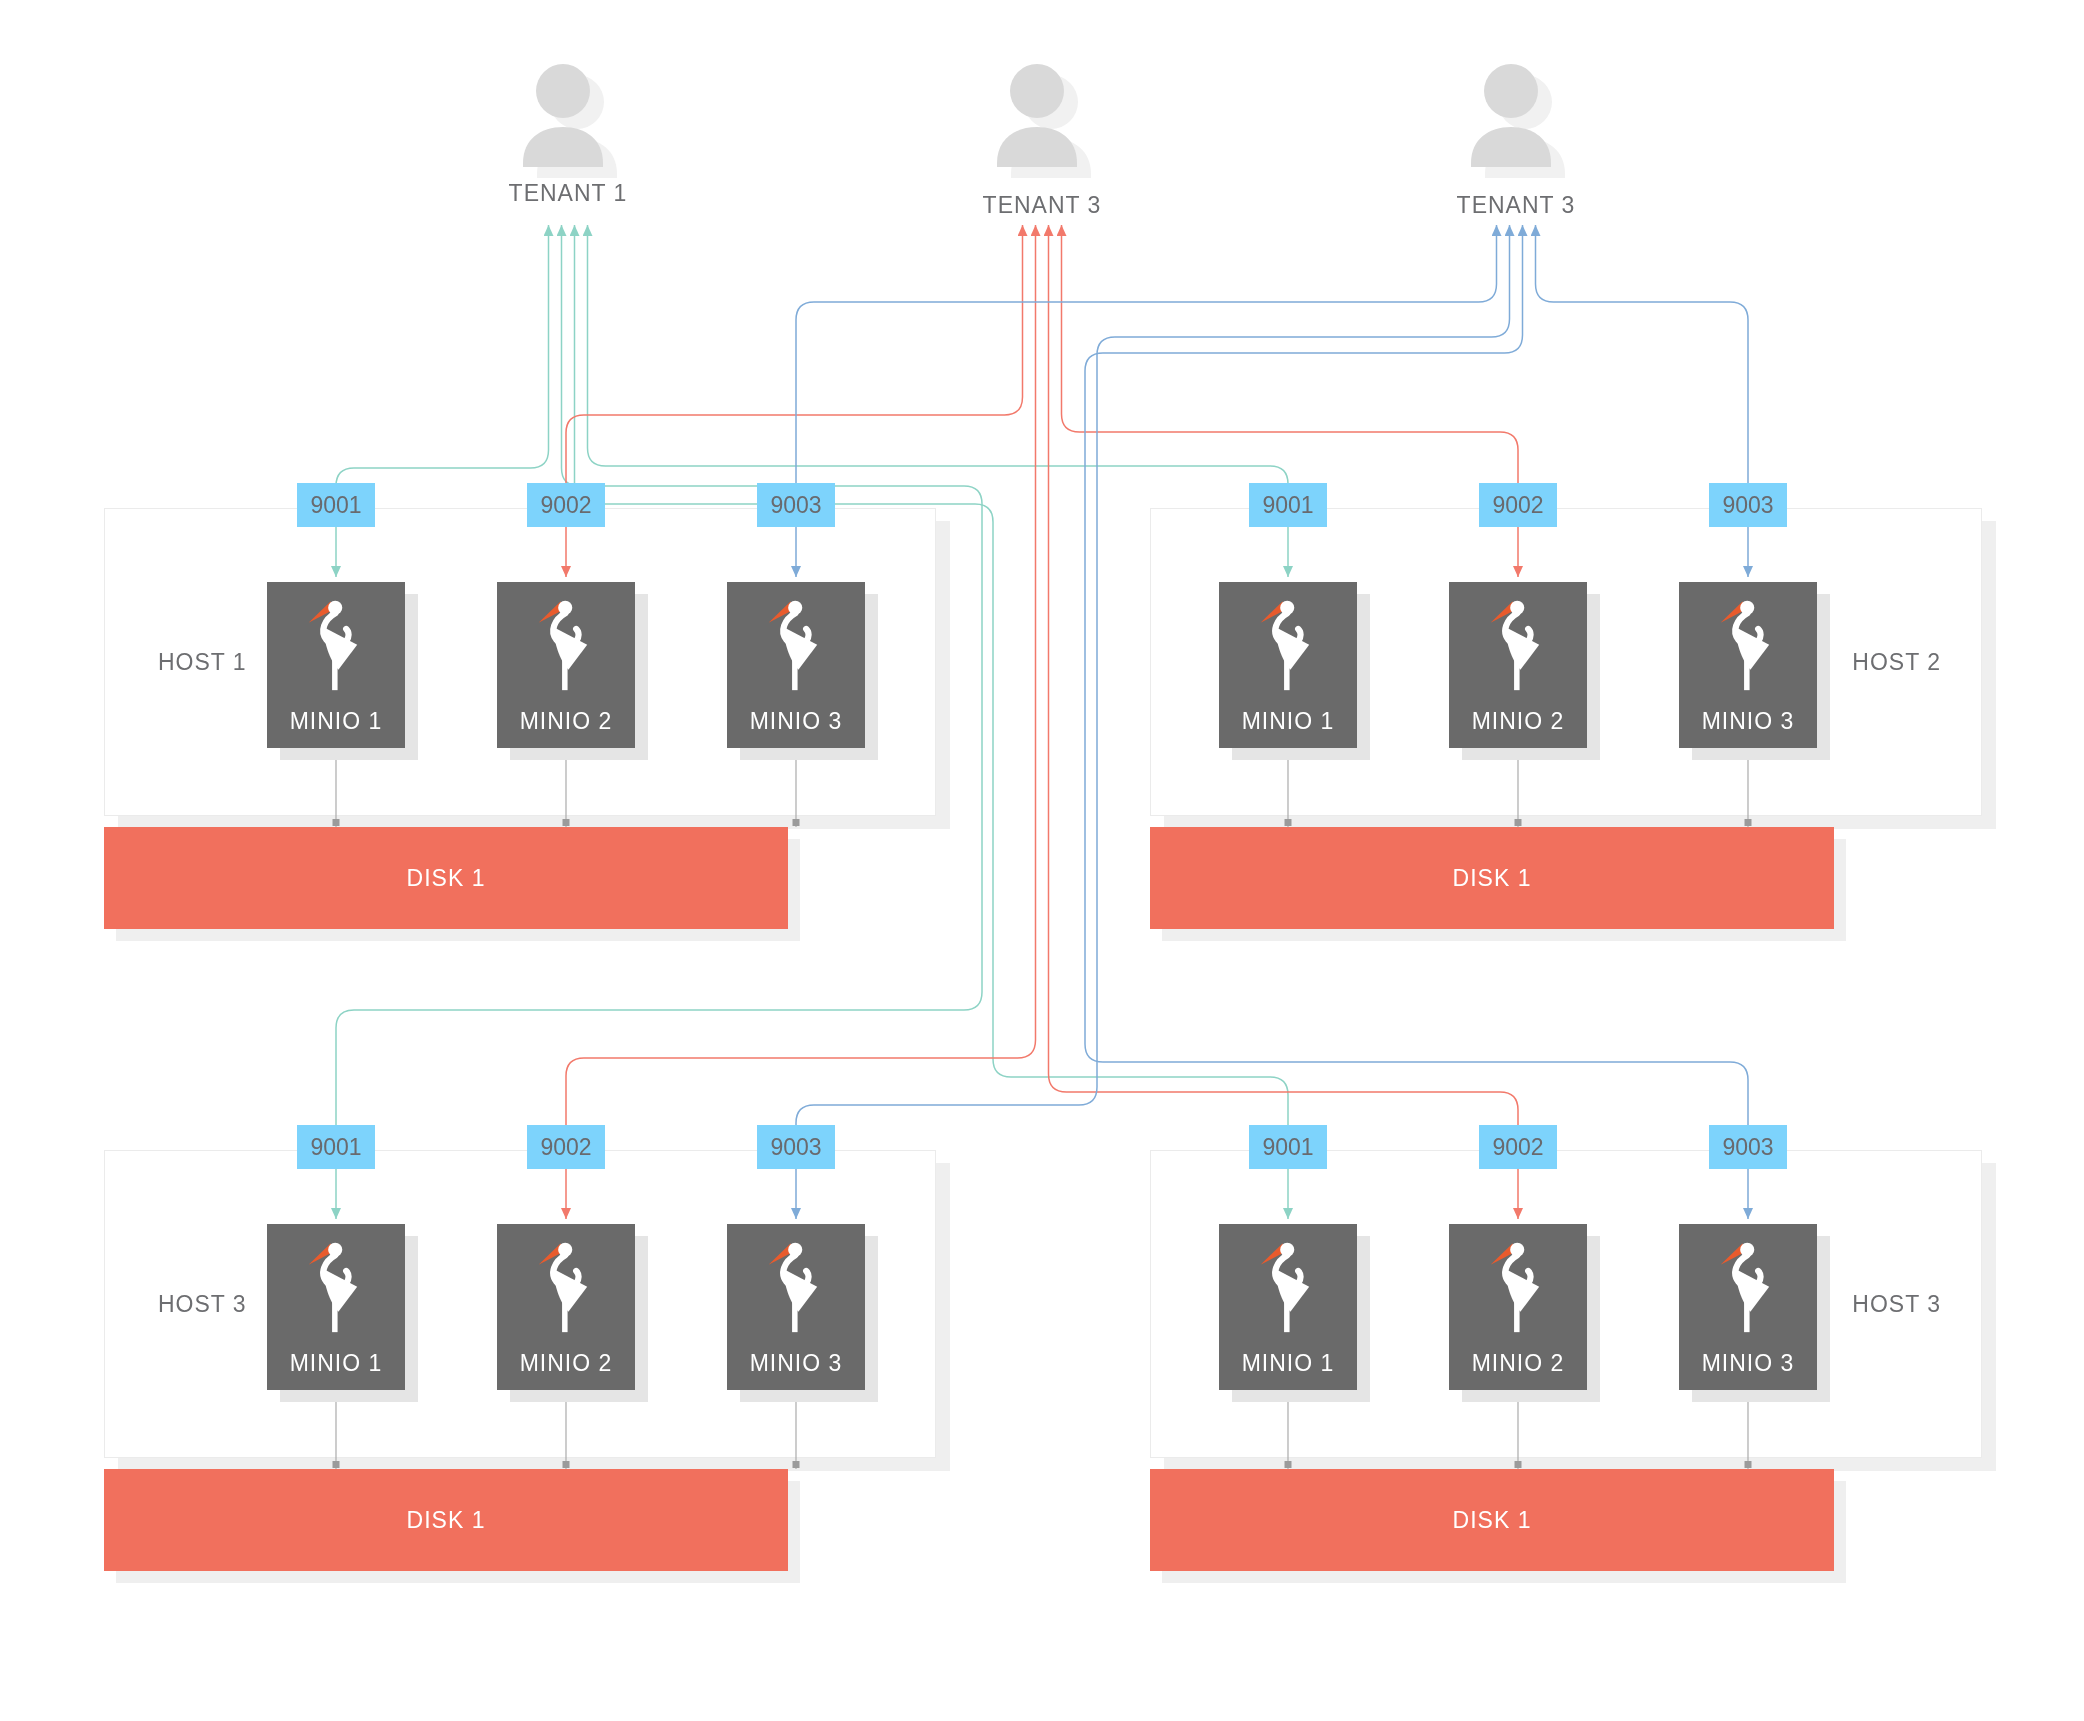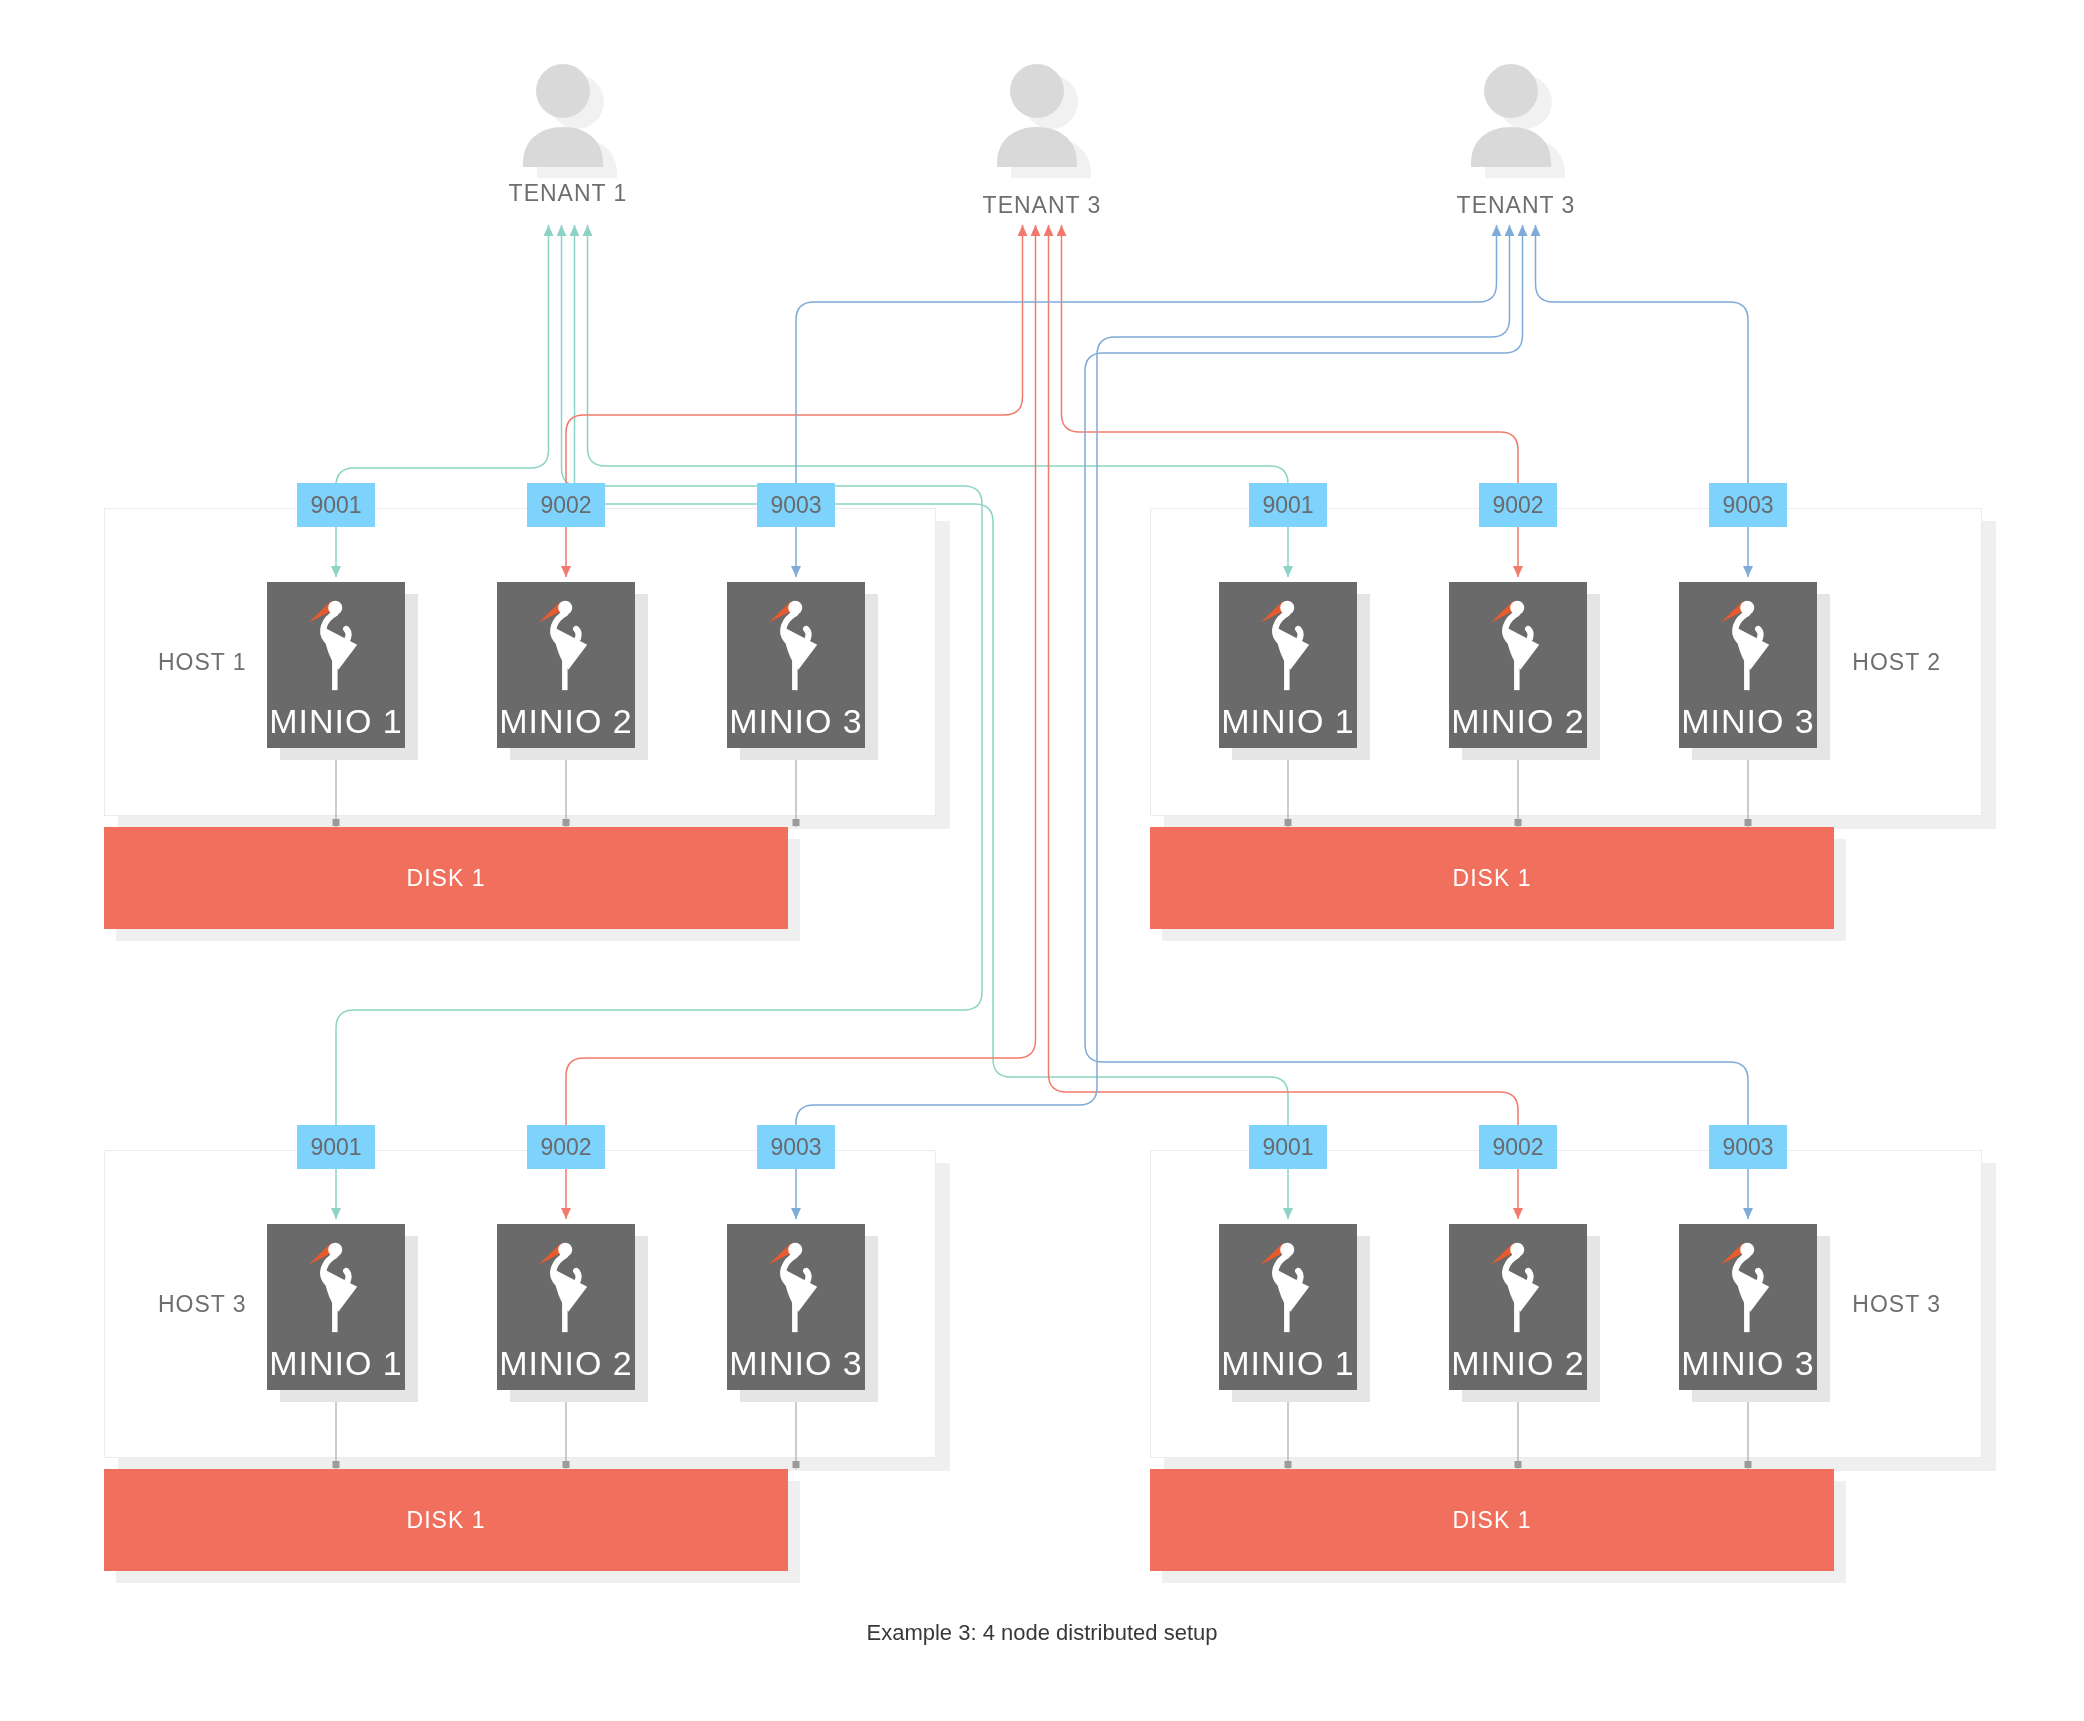--- a/index.html
+++ b/index.html
@@ -13,21 +13,21 @@
   .host-label.right{right:40px;margin-left:28px;}
 
   #wires{position:absolute;left:0;top:0;z-index:5;pointer-events:none;}
 
   .chip{position:absolute;width:78px;height:44px;background:#7dd3fc;color:#696a6e;
         font-size:23px;display:flex;align-items:center;justify-content:center;z-index:10;}
 
   .minio{position:absolute;width:138px;height:166px;background:#6a6a6a;
          box-shadow:13px 12px 0 #e5e5e5;z-index:10;text-align:center;}
   .minio .bird{width:76px;height:102px;margin-top:14px;}
-  .minio .mlabel{color:#ffffff;font-size:34px;letter-spacing:1px;margin-top:0px;}
+  .minio .mlabel{color:#ffffff;font-size:23px;letter-spacing:1px;margin-top:6px;}
 
   .disk{position:absolute;width:684px;height:102px;background:#f1705d;
         box-shadow:12px 12px 0 #efefef;z-index:10;display:flex;align-items:center;
         justify-content:center;color:#ffffff;font-size:23px;letter-spacing:1px;}
 
   .tenant-icon{position:absolute;width:120px;height:130px;z-index:10;}
   .tenant-label{position:absolute;width:240px;text-align:center;font-size:23px;
         color:#6d6e71;letter-spacing:1px;z-index:10;}
 
   .caption{position:absolute;left:0;top:1620px;width:100%;text-align:center;
@@ -237,14 +237,13 @@
         <use href="#bird"></use>
       </svg>
     <div class="mlabel">MINIO 3</div>
   </div>
 
   <div class="disk" style="left:104px;top:827px">DISK 1</div>
   <div class="disk" style="left:1150px;top:827px">DISK 1</div>
   <div class="disk" style="left:104px;top:1469px">DISK 1</div>
   <div class="disk" style="left:1150px;top:1469px">DISK 1</div>
 
-  <div class="caption">Example 3: 4 node distributed setup</div>
 </div>
 
 </body></html>

